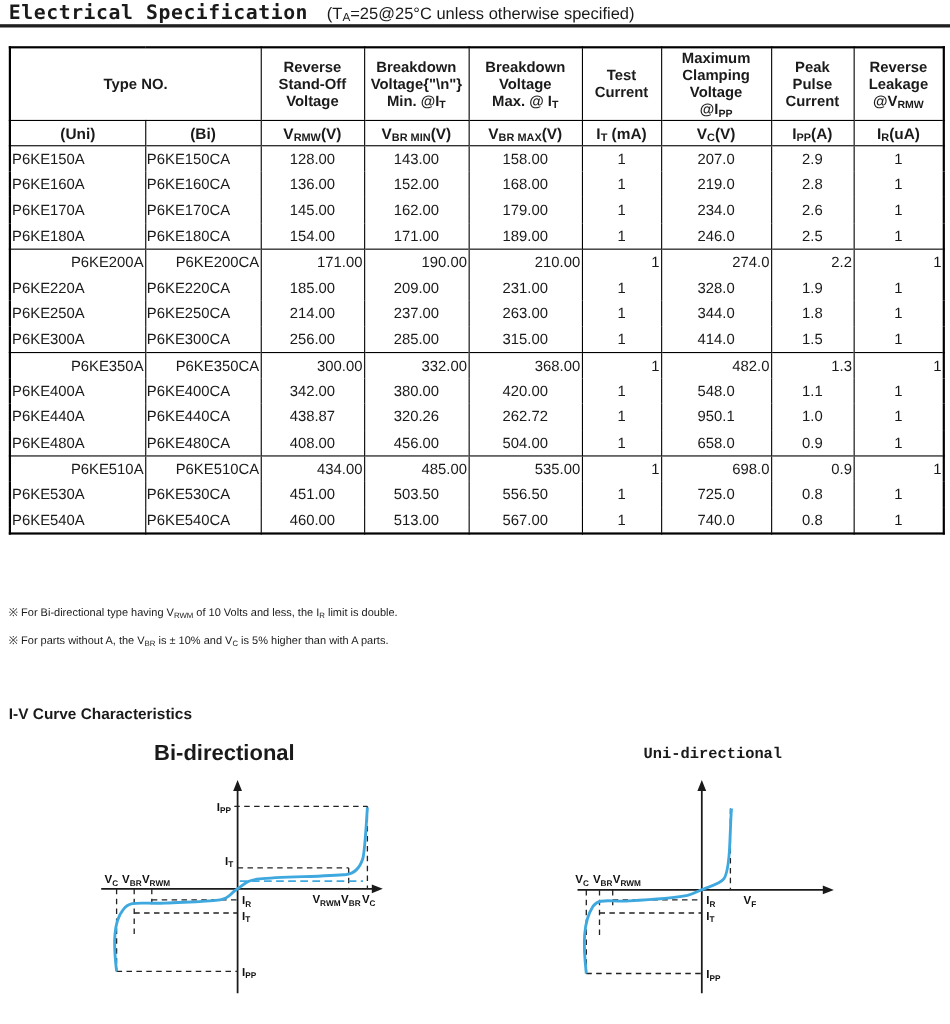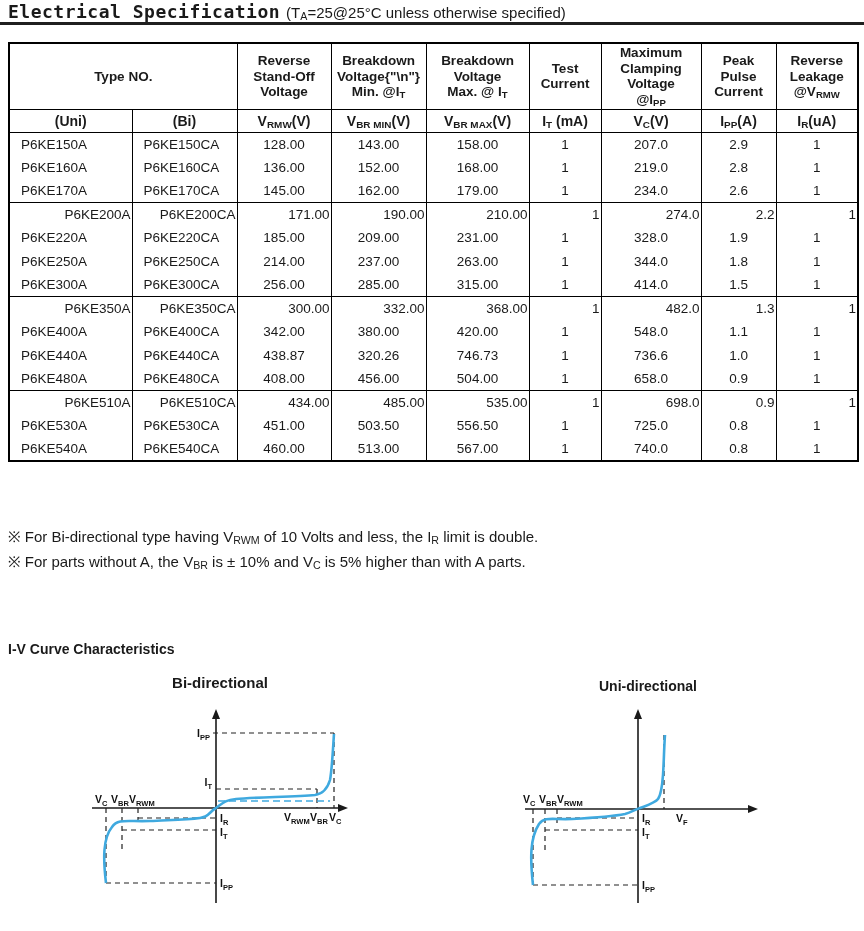--- a/index.html
+++ b/index.html
@@ -1,44 +1,44 @@
 <!DOCTYPE html>
 <html><head>
 <meta charset="utf-8">
 <style>
   html,body{margin:0;padding:0;background:#fff;}
   .page{position:relative;width:864px;height:931px;background:#fff;overflow:hidden;
         font-family:"Liberation Sans",sans-serif;color:#1a1a1a;}
   
-  .title-row{position:absolute;left:8px;top:1px;display:flex;align-items:baseline;gap:6px;white-space:nowrap;}
+  .title-row{position:absolute;left:8px;top:1px;display:flex;align-items:baseline;gap:17px;white-space:nowrap;}
   .title-main{font-family:"DejaVu Sans Mono",monospace;font-weight:700;font-size:18px;letter-spacing:.5px;}
   .title-note{font-size:15px;text-align:right;}
   sub{font-size:71%;vertical-align:-2px;line-height:0;}
   .rule{position:absolute;left:0;top:22px;width:864px;height:3px;background:#1f1f1f;}
   
   table.spec{position:absolute;left:8px;top:42px;width:849px;border-collapse:collapse;
              table-layout:fixed;border:2px solid #000;}
   table.spec th,table.spec td{border-left:1px solid #000;overflow:hidden;}
   table.spec th{font-weight:700;font-size:13.5px;text-align:center;vertical-align:middle;padding:1px 2px;}
   tr.h1{height:66px;}
   tr.h1 th{border-bottom:1px solid #000;line-height:15.5px;white-space:pre-line;}
   tr.h2{height:23px;}
   tr.h2 th{border-bottom:1.5px solid #000;font-size:14px;}
   tbody tr{height:23.5px;}
   tbody td{font-size:13.5px;vertical-align:middle;}
   tbody tr.group-start td{border-top:1.5px solid #000;text-align:right;}
-  td.c-type{text-align:left;padding-left:11px;}
+  td.c-type{text-align:left;padding-left:1px;}
   td.c-num{text-align:center;}
   
-  .notes{position:absolute;left:8px;top:524px;font-size:15px;line-height:25px;}
+  .notes{position:absolute;left:8px;top:545px;font-size:10px;line-height:25px;}
   
   .iv-title{position:absolute;left:8px;top:641px;font-size:14px;font-weight:700;}
-  .bi-label{position:absolute;left:120px;top:674px;width:200px;text-align:center;font-size:15px;font-weight:700;}
+  .bi-label{position:absolute;left:104px;top:674px;width:200px;text-align:center;font-size:20px;font-weight:700;}
   .uni-label{position:absolute;left:548px;top:678px;width:200px;text-align:center;
-             font-family:Liberation Sans, sans-serif;font-weight:700;font-size:14px;}
+             font-family:Liberation Mono, monospace;font-weight:700;font-size:14px;}
   svg{position:absolute;}
   .dlab{font-family:"Liberation Sans",sans-serif;font-size:10.5px;font-weight:600;fill:#111;}
   .dsub{font-size:7.5px;}
 </style>
 </head>
 <body>
 
 <div class="page">
 
   <div class="title-row">
@@ -119,20 +119,31 @@
           <td class="c-type">P6KE170A</td>
           <td class="c-type">P6KE170CA</td>
           <td class="c-num">145.00</td>
           <td class="c-num">162.00</td>
           <td class="c-num">179.00</td>
           <td class="c-num">1</td>
           <td class="c-num">234.0</td>
           <td class="c-num">2.6</td>
           <td class="c-num">1</td>
         </tr>
+        <tr>
+          <td class="c-type">P6KE180A</td>
+          <td class="c-type">P6KE180CA</td>
+          <td class="c-num">154.00</td>
+          <td class="c-num">171.00</td>
+          <td class="c-num">189.00</td>
+          <td class="c-num">1</td>
+          <td class="c-num">246.0</td>
+          <td class="c-num">2.5</td>
+          <td class="c-num">1</td>
+        </tr>
         <tr class="group-start">
           <td class="c-type">P6KE200A</td>
           <td class="c-type">P6KE200CA</td>
           <td class="c-num">171.00</td>
           <td class="c-num">190.00</td>
           <td class="c-num">210.00</td>
           <td class="c-num">1</td>
           <td class="c-num">274.0</td>
           <td class="c-num">2.2</td>
           <td class="c-num">1</td>
@@ -190,23 +201,23 @@
           <td class="c-num">1</td>
           <td class="c-num">548.0</td>
           <td class="c-num">1.1</td>
           <td class="c-num">1</td>
         </tr>
         <tr>
           <td class="c-type">P6KE440A</td>
           <td class="c-type">P6KE440CA</td>
           <td class="c-num">438.87</td>
           <td class="c-num">320.26</td>
-          <td class="c-num">746.73</td>
-          <td class="c-num">1</td>
-          <td class="c-num">736.6</td>
+          <td class="c-num">262.72</td>
+          <td class="c-num">1</td>
+          <td class="c-num">950.1</td>
           <td class="c-num">1.0</td>
           <td class="c-num">1</td>
         </tr>
         <tr>
           <td class="c-type">P6KE480A</td>
           <td class="c-type">P6KE480CA</td>
           <td class="c-num">408.00</td>
           <td class="c-num">456.00</td>
           <td class="c-num">504.00</td>
           <td class="c-num">1</td>

